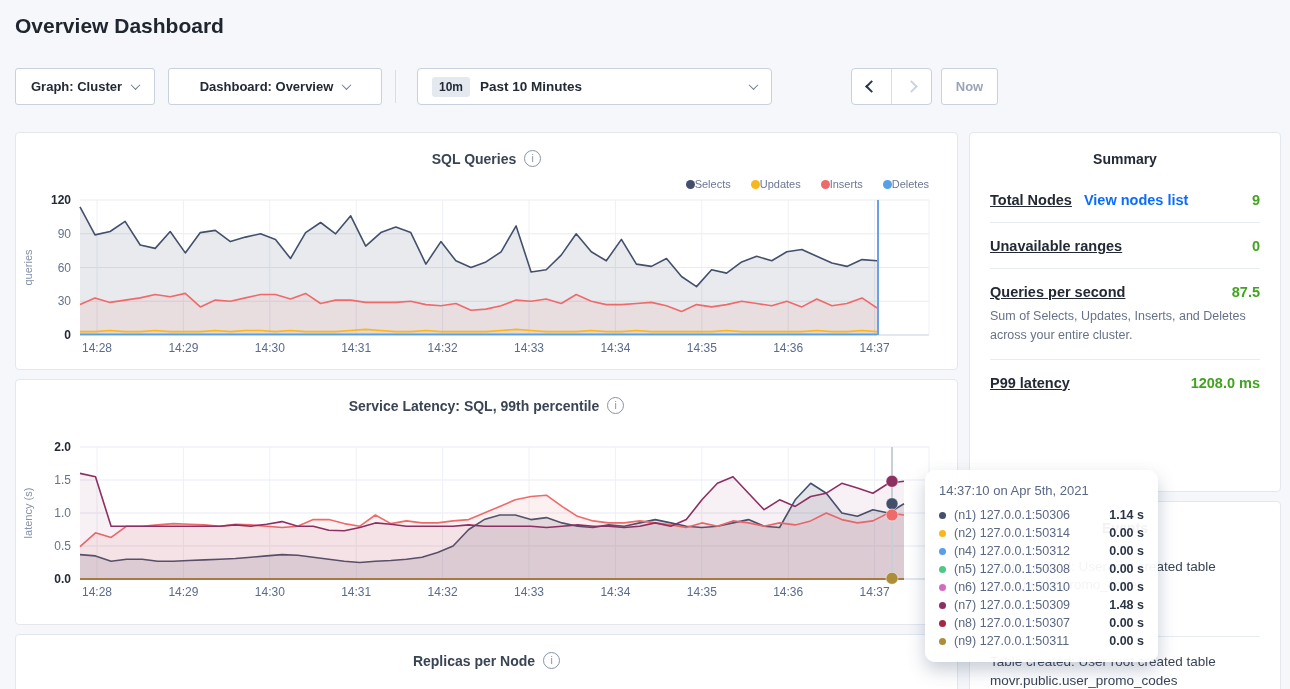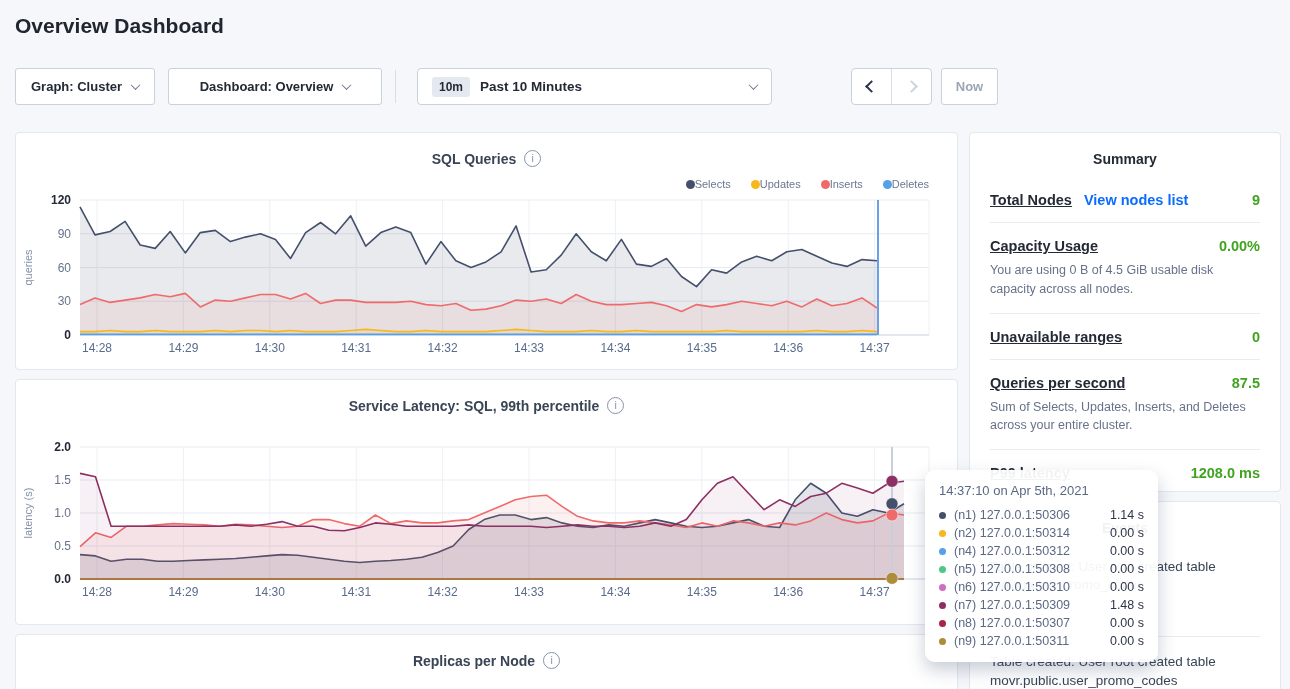--- a/index.html
+++ b/index.html
@@ -95,21 +95,21 @@
     background: rgba(255,255,255,0.94);
     border-radius: 10px;
     box-shadow: 0 8px 18px rgba(56,76,108,0.28);
     padding: 13px 14px 12px;
     z-index: 20;
   }
   .tt-header { font-size: 13px; color: #5b6884; margin-bottom: 8px; }
   .tt-row { display: flex; align-items: center; gap: 8px; height: 18px; font-size: 12.5px; }
   .tt-row .dot { width: 7px; height: 7px; }
   .tt-node { color: #5b6884; }
-  .tt-value { margin-left: auto; font-weight: 400; color: #2c3548; }
+  .tt-value { margin-left: auto; font-weight: 700; color: #2c3548; }
 </style>
 </head>
 <body>
 
 <h1 class="page-title">Overview Dashboard</h1>
 
 <div class="btn dropdown-graph">
   <span>Graph: Cluster</span>
   <span class="chev"></span>
 </div>
@@ -272,27 +272,20 @@
   <div class="panel-title">Summary</div>
 
   <div class="sum-block first">
     <div class="sum-line">
       <span class="sum-label">Total Nodes</span>
       <a class="sum-link">View nodes list</a>
       <span class="sum-value">9</span>
     </div>
   </div>
 
-  <div class="sum-block">
-    <div class="sum-line">
-      <span class="sum-label">Capacity Usage</span>
-      <span class="sum-value">0.00%</span>
-    </div>
-    <div class="sum-caption">You are using 0 B of 4.5 GiB usable disk capacity across all nodes.</div>
-  </div>
 
   <div class="sum-block">
     <div class="sum-line">
       <span class="sum-label">Unavailable ranges</span>
       <span class="sum-value">0</span>
     </div>
   </div>
 
   <div class="sum-block">
     <div class="sum-line">

